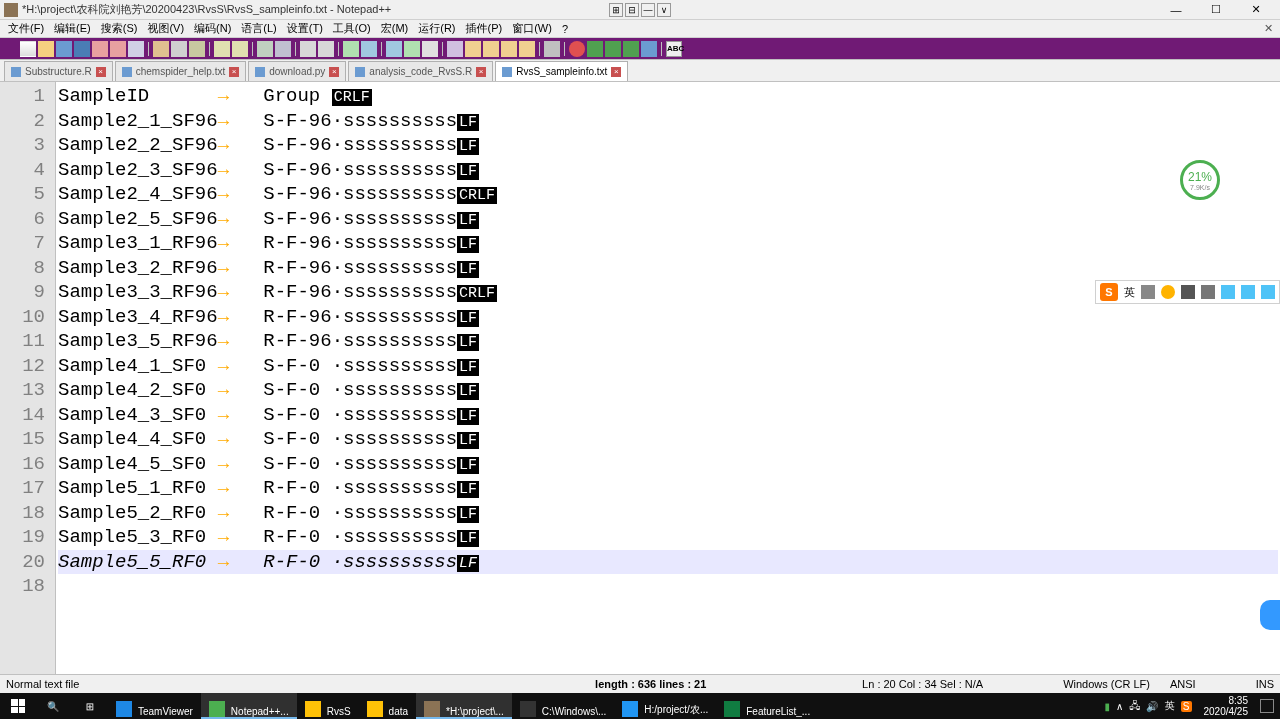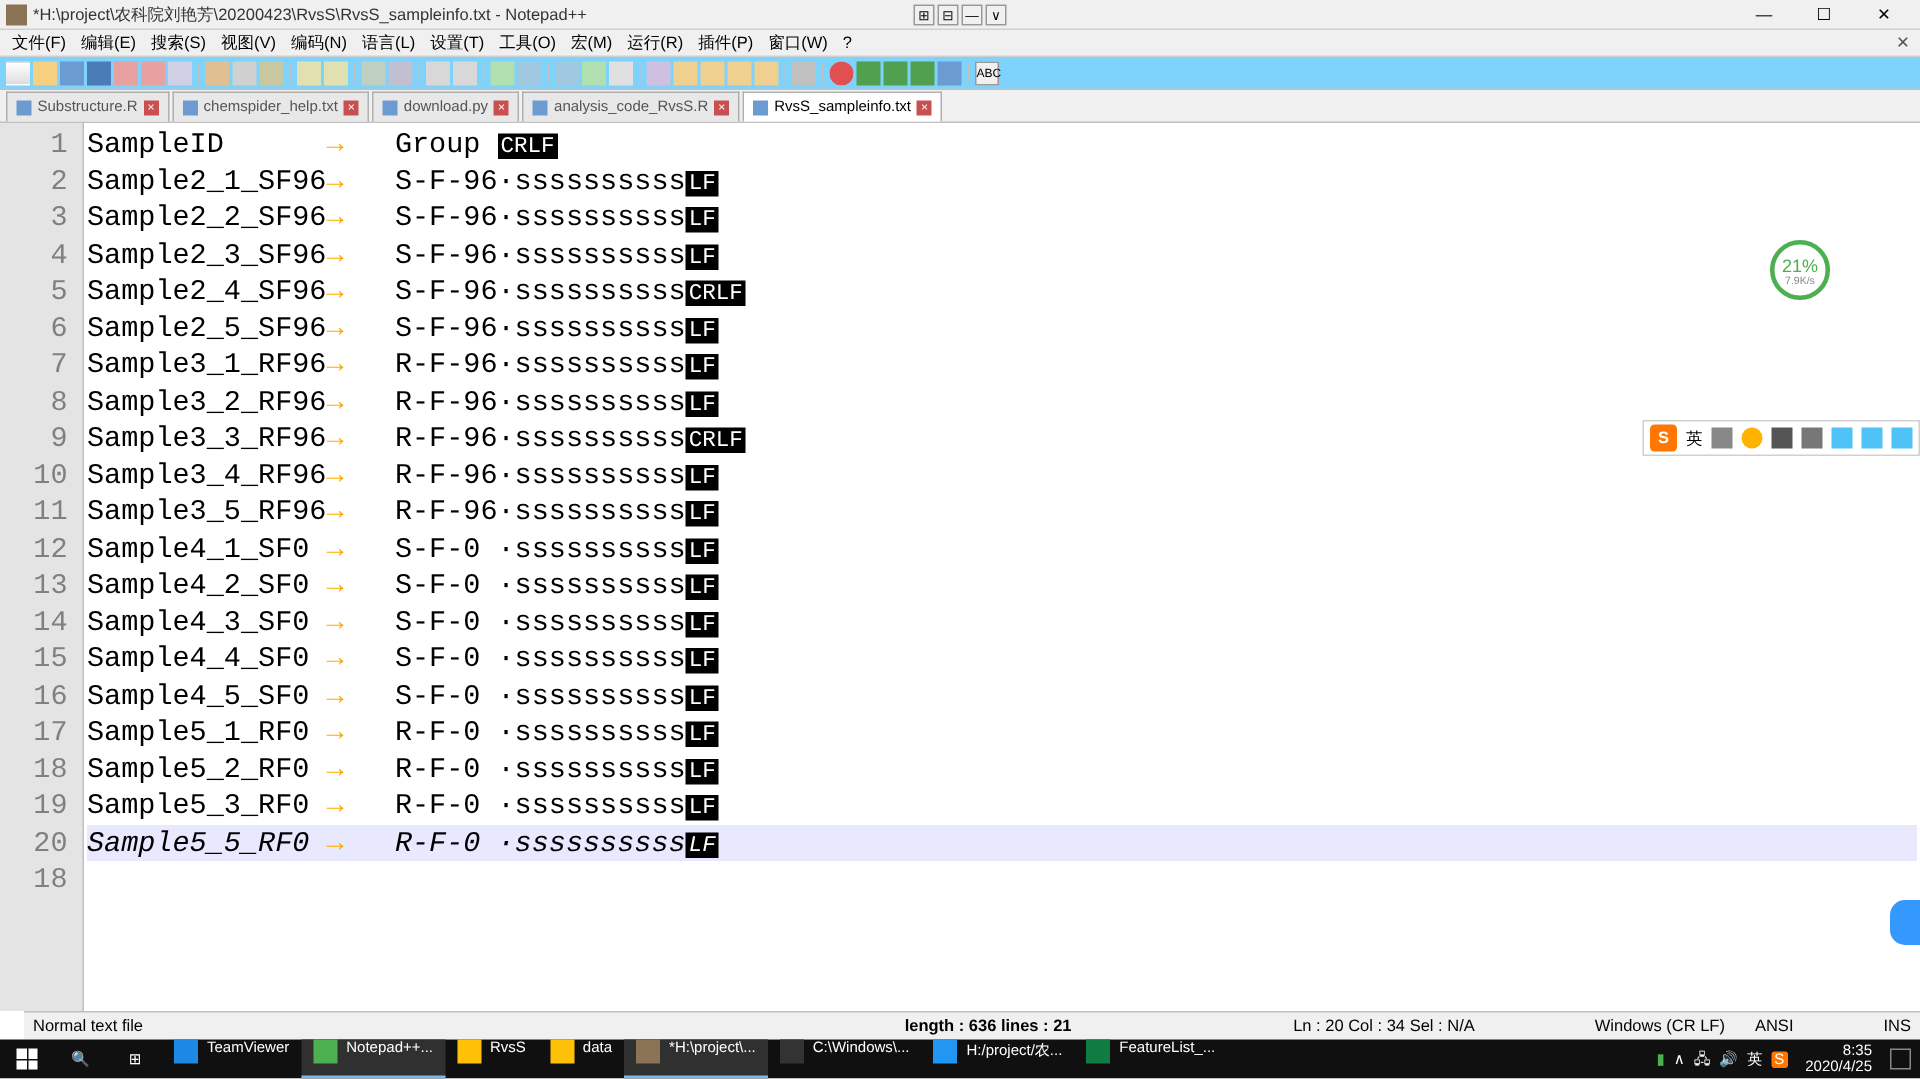--- a/index.html
+++ b/index.html
@@ -9,21 +9,21 @@
   .titlebar-icon { width: 14px; height: 14px; background: #8b7355; margin-right: 4px; }
   .titlebar-text { flex: 1; font-size: 11px; color: #333; }
   .titlebar-center { position: absolute; left: 50%; transform: translateX(-50%); display: flex; gap: 2px; }
   .titlebar-center span { width: 14px; height: 14px; display: inline-block; border: 1px solid #999; font-size: 9px; text-align: center; line-height: 12px; }
   .titlebar-controls { display: flex; gap: 0; }
   .titlebar-controls button { width: 40px; height: 18px; border: none; background: transparent; font-size: 11px; cursor: pointer; }
   
   .menubar { height: 18px; display: flex; align-items: center; padding: 0 4px; font-size: 11px; gap: 2px; background: #f0f0f0; border-bottom: 1px solid #d0d0d0; text-align: right; }
   .menubar span { padding: 2px 4px; cursor: pointer; }
   
-  .toolbar { height: 22px; display: flex; align-items: center; padding: 0 4px; gap: 2px; background: #7dd3fc; border-bottom: 1px solid #c0c0c0; }
+  .toolbar { height: 22px; display: flex; align-items: center; padding: 0 20px; gap: 2px; background: #701a75; border-bottom: 1px solid #c0c0c0; font-weight: bold; }
   .tool-btn { width: 16px; height: 16px; display: inline-block; border: 1px solid transparent; cursor: pointer; }
   .tool-sep { width: 1px; height: 14px; background: #c0c0c0; margin: 0 2px; }
   .t-new { background: linear-gradient(#fff,#ddd); }
   .t-open { background: #f5d080; }
   .t-save { background: #6b9bd1; }
   .t-saveall { background: #4a7db5; }
   .t-close { background: #e8a0a0; }
   .t-print { background: #d0d0e5; }
   .t-cut { background: #e0c090; }
   .t-copy { background: #d0d0d0; }
@@ -57,31 +57,31 @@
   .ws-tab { color: #ffaa00; }
   .eol { background: #000; color: #fff; padding: 0 2px; font-size: 15px; }
   
   .floating-badge { position: absolute; top: 160px; right: 60px; width: 40px; height: 40px; border: 3px solid #4CAF50; border-radius: 50%; display: flex; flex-direction: column; align-items: center; justify-content: center; font-size: 12px; color: #4CAF50; background: #fff; }
   .floating-badge small { font-size: 7px; color: #888; }
   
   .ime-bar { position: absolute; top: 280px; right: 0; height: 24px; display: flex; align-items: center; background: #fff; border: 1px solid #d0d0d0; padding: 0 4px; gap: 6px; font-size: 11px; }
   .ime-icon { width: 18px; height: 18px; background: #ff7700; color: #fff; text-align: center; line-height: 18px; font-weight: bold; border-radius: 3px; }
   .ime-item { width: 14px; height: 14px; display: inline-block; }
   
-  .statusbar { position: absolute; bottom: 26px; left: 16px; right: 0; height: 19px; background: #f0f0f0; border-top: 1px solid #c0c0c0; display: flex; align-items: center; font-size: 11px; padding: 0 6px; }
+  .statusbar { position: absolute; bottom: 26px; left: 0; right: 0; height: 19px; background: #f0f0f0; border-top: 1px solid #c0c0c0; display: flex; align-items: center; font-size: 11px; padding: 0 6px; }
   .status-left { flex: 0 0 auto; }
   .status-mid { flex: 1; text-align: center; padding-left: 400px; font-weight: bold; }
   .status-right { display: flex; gap: 20px; padding-left: 40px; }
   
   .taskbar { position: absolute; bottom: 0; left: 0; right: 0; height: 26px; background: #101010; display: flex; align-items: center; color: #fff; font-size: 10px; }
   .tb-start { width: 36px; height: 26px; display: flex; align-items: center; justify-content: center; }
   .win-logo { width: 14px; height: 14px; display: grid; grid-template-columns: 1fr 1fr; grid-template-rows: 1fr 1fr; gap: 1px; }
   .win-logo span { background: #fff; }
   .tb-search, .tb-taskview { width: 36px; height: 26px; display: flex; align-items: center; justify-content: center; color: #fff; }
-  .tb-item { height: 26px; padding: 0 8px; display: flex; align-items: flex-start; gap: 6px; border-bottom: 2px solid transparent; cursor: pointer; }
+  .tb-item { height: 26px; padding: 0 8px; display: flex; align-items: flex-end; gap: 6px; border-bottom: 2px solid transparent; cursor: pointer; }
   .tb-item.active { border-bottom-color: #76b9ed; background: #303030; }
   .tb-icon { width: 16px; height: 16px; display: inline-block; }
   .tb-tray { margin-left: auto; display: flex; align-items: center; gap: 6px; padding: 0 6px; }
   .tb-clock { text-align: right; line-height: 11px; font-size: 10px; padding: 0 6px; }
   
   .close-x { position: absolute; top: 22px; right: 4px; width: 12px; height: 12px; font-size: 11px; color: #555; cursor: pointer; }
   
   .side-bubble { position: absolute; right: 0; top: 600px; width: 20px; height: 30px; background: #3399ff; border-radius: 10px 0 0 10px; }
 </style>
 </head>

